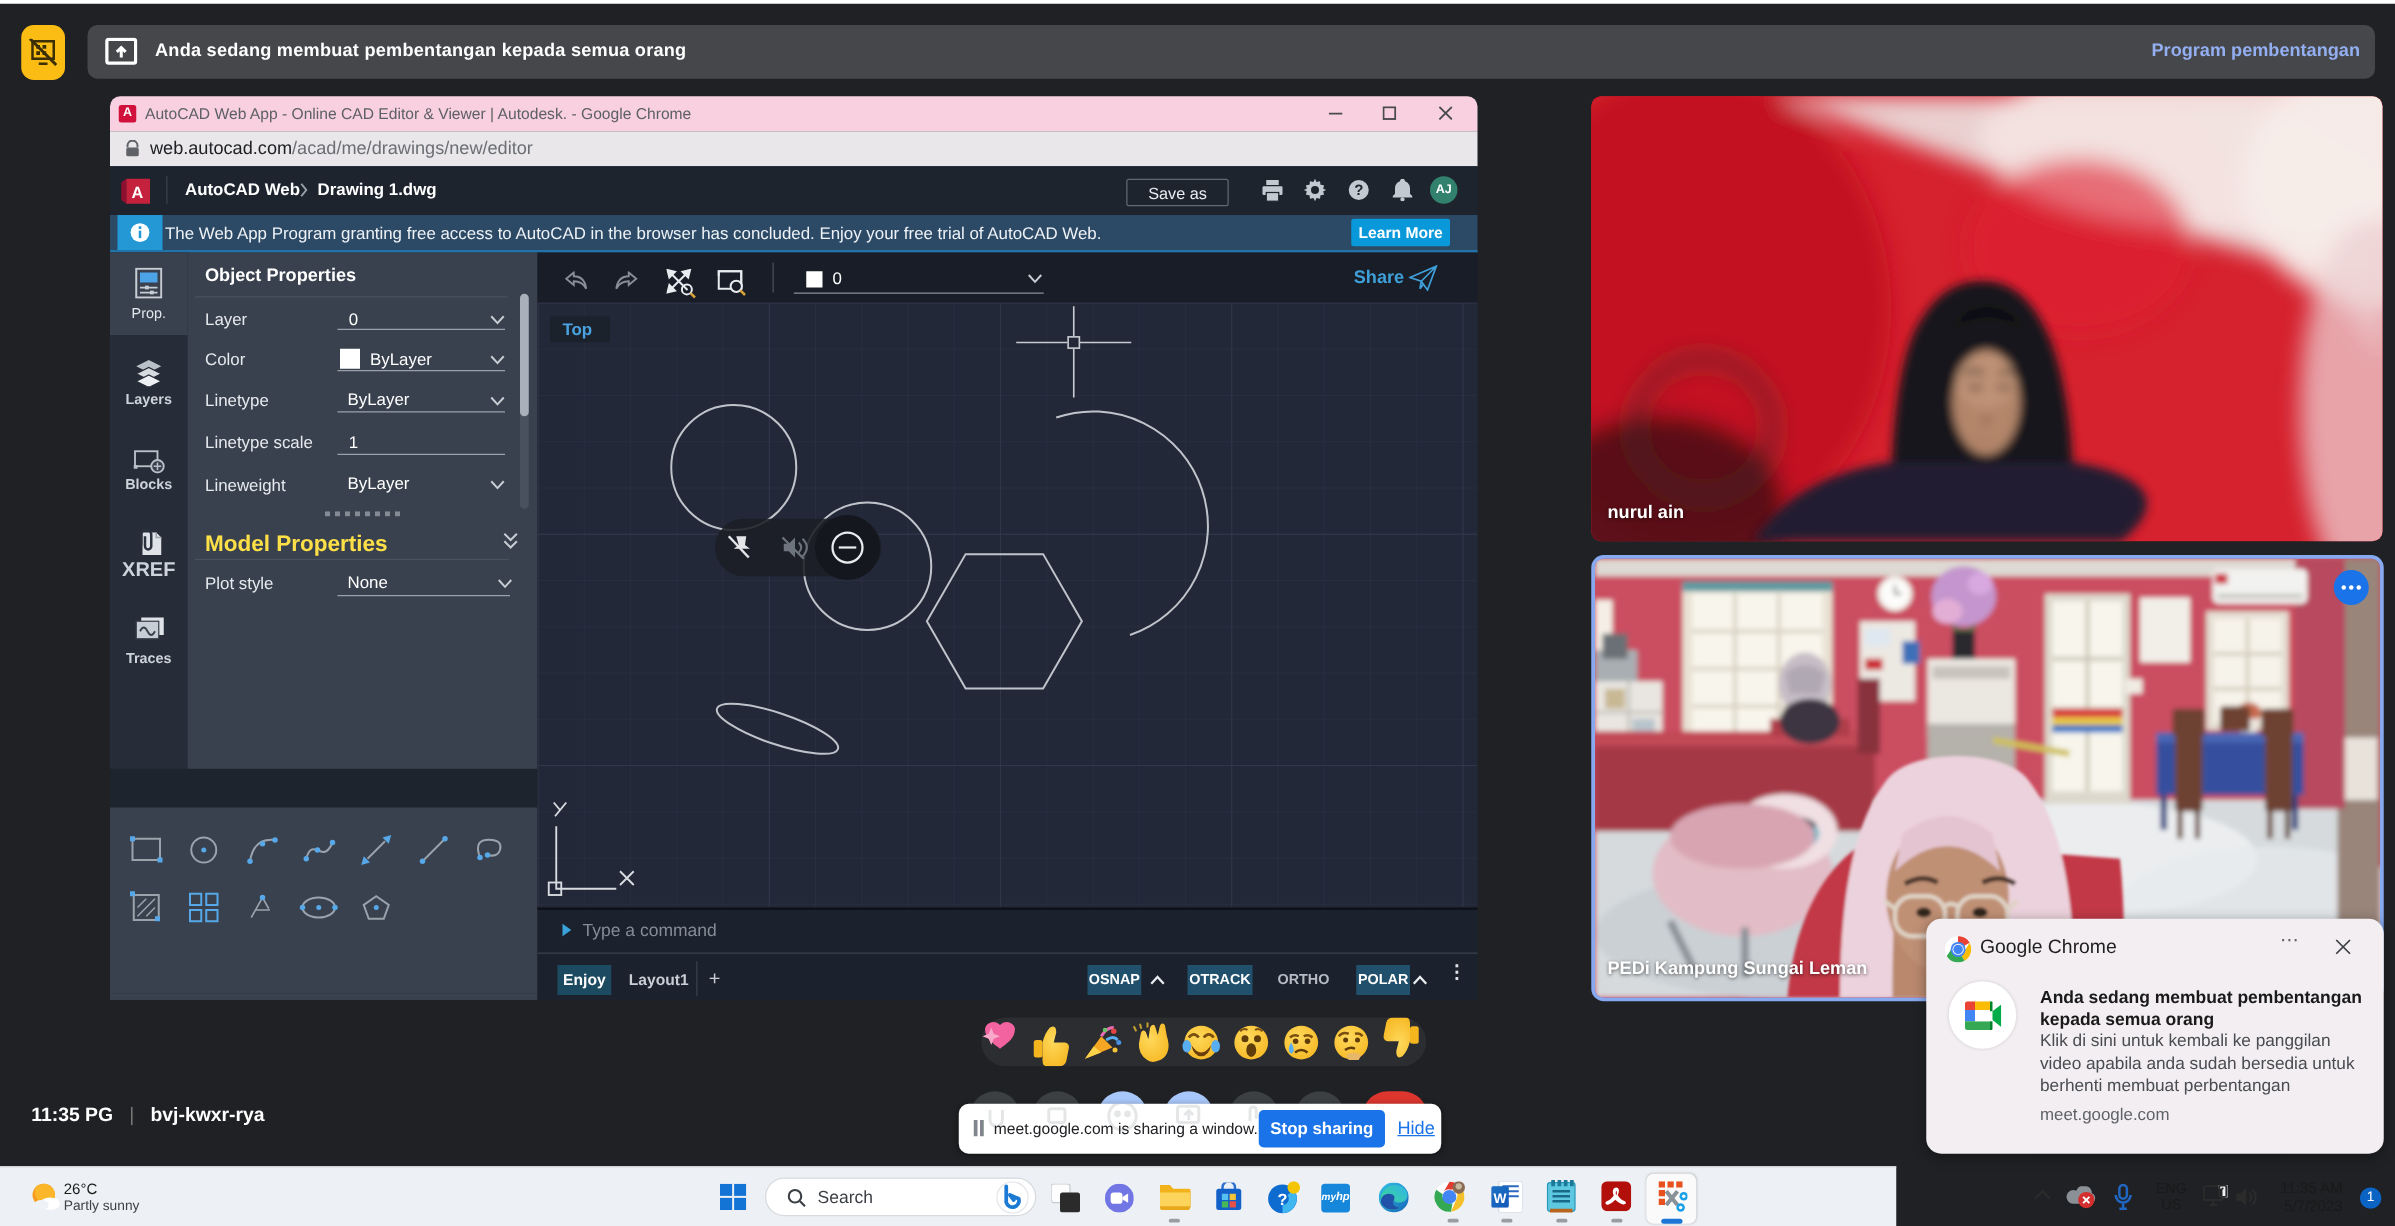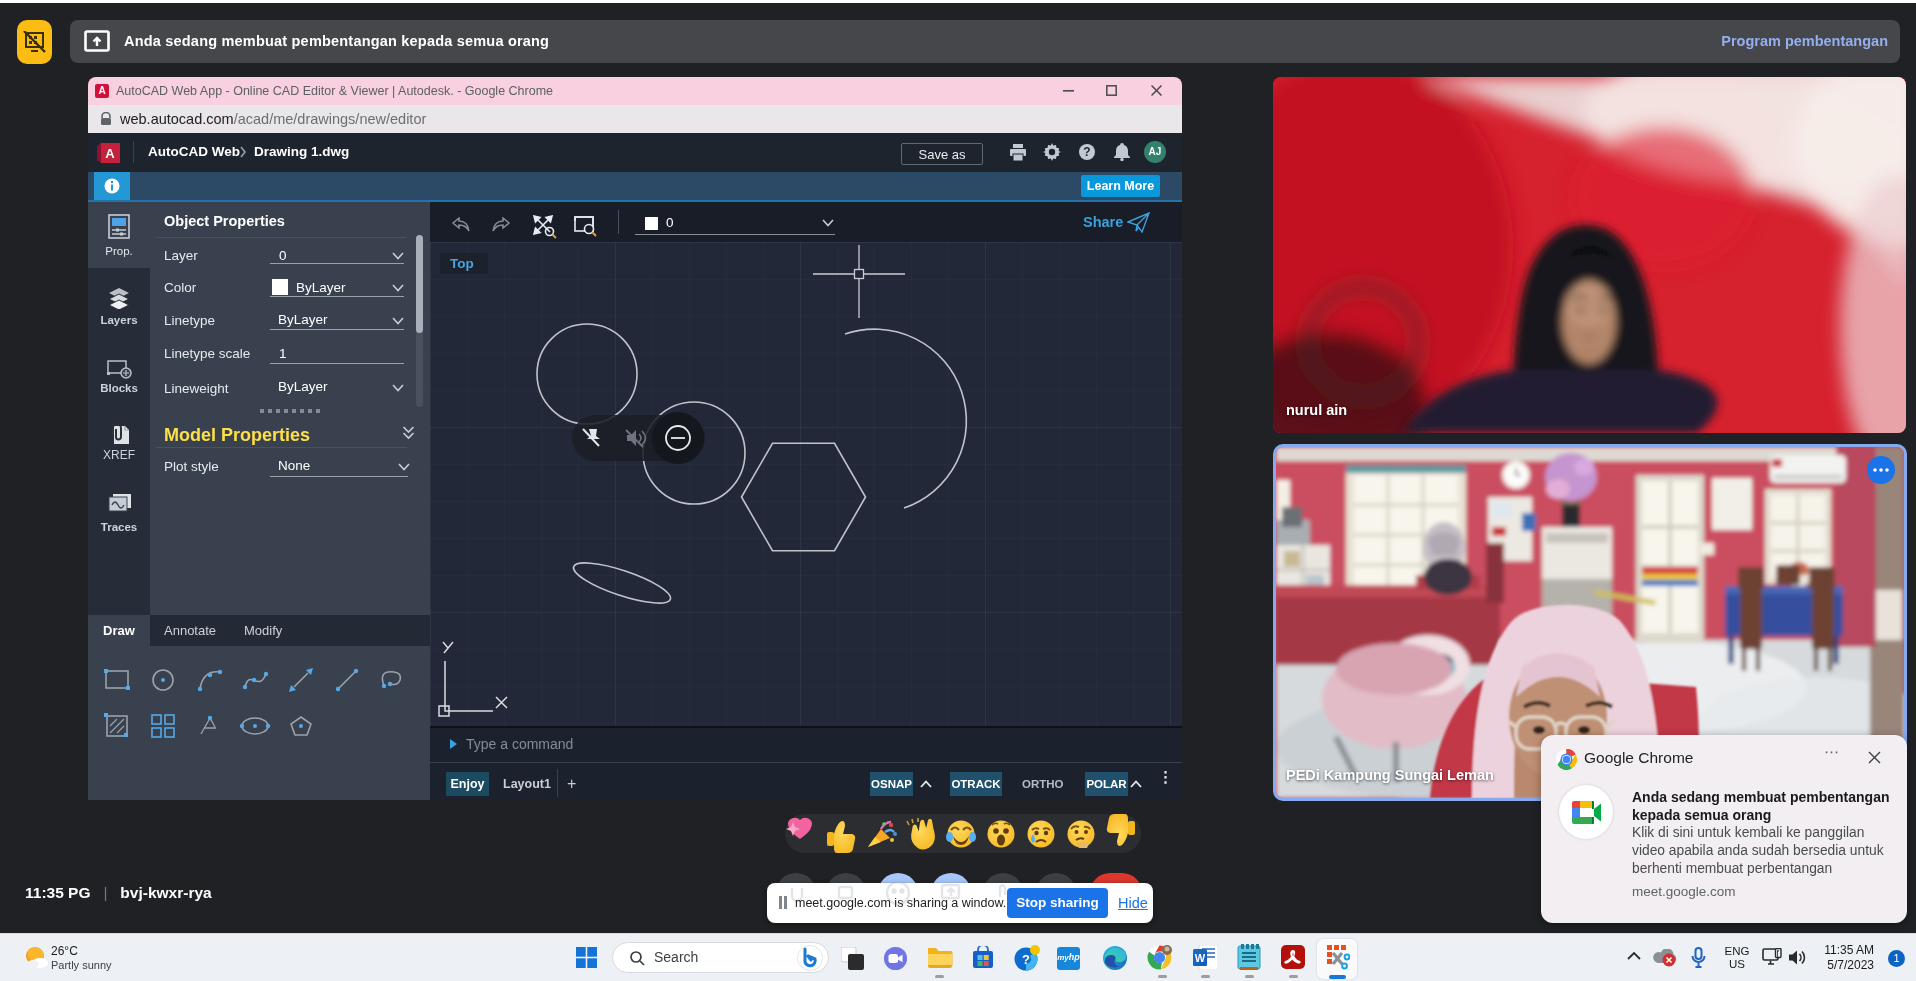--- a/index.html
+++ b/index.html
@@ -35,21 +35,21 @@
 #tile1 { left:1273px; top:77px; width:633px; height:356px; border-radius:8px; overflow:hidden; background:#c81f2b; }
 #tile2 { left:1273px; top:444px; width:634px; height:357px; border-radius:10px; overflow:hidden; background:#c94b5e; border:3px solid #86a9ef; }
 .namelabel { position:absolute; color:#fff; font-size:14.5px; font-weight:bold; text-shadow:0 1px 3px rgba(0,0,0,.6); }
 
 #timecode { left:25px; top:884px; color:#fff; font-size:15.5px; font-weight:bold; }
 #emojibar { left:785px; top:814px; width:356px; height:39px; background:#2b2d31; border-radius:20px; }
 #sharebar { left:767px; top:883px; width:386px; height:40px; background:#fff; border-radius:8px; box-shadow:0 1px 5px rgba(0,0,0,.4); }
 
 #notif { left:1541px; top:735px; width:366px; height:188px; background:#f2eef1; border-radius:12px; box-shadow:0 2px 10px rgba(0,0,0,.35); }
 
-#taskbar { left:0; top:933px; width:1916px; height:48px; background:#edf0f4; border-top:1px solid #d9dbde; }
+#taskbar { left:0; top:933px; width:1517px; height:48px; background:#edf0f4; border-top:1px solid #d9dbde; }
 </style>
 </head>
 <body>
 <div id="stage">
   <div id="topwhite" class="abs"></div>
   <div id="ybtn" class="abs">
       <svg style="position:absolute;left:6px;top:11px" width="23" height="22" viewBox="0 0 23 22">
         <g fill="none" stroke="#3c2f04" stroke-width="2">
           <path d="M3 2 H20 V16 H3 Z"></path>
           <path d="M8 20 h7"></path>
@@ -125,20 +125,21 @@
         </svg>
       <div class="abs" style="left:1056px;top:8px;width:22px;height:22px;border-radius:50%;background:#31816d;color:#fff;font-size:10px;font-weight:bold;text-align:center;line-height:22px">AJ</div>
     </div>
     <div id="infobar" class="abs">
       <div class="abs" style="left:6px;top:0;width:36px;height:28px;background:#2498d5"></div>
       <svg class="abs" style="left:16px;top:6px" width="16" height="16" viewBox="0 0 16 16">
           <circle cx="8" cy="8" r="7.5" fill="#fff"></circle>
           <rect x="7" y="6.5" width="2" height="6" fill="#2498d5"></rect>
           <rect x="7" y="3" width="2" height="2.2" fill="#2498d5"></rect>
         </svg>
+      <div class="abs" style="left:44px;top:7px;font-size:13.5px;color:#eef2f6">The Web App Program granting free access to AutoCAD in the browser has concluded. Enjoy your free trial of AutoCAD Web.</div>
       <div class="abs" style="left:993px;top:3px;width:79px;height:22px;background:#0999da;border-radius:2px;color:#fff;font-size:12.5px;font-weight:bold;text-align:center;line-height:22px">Learn More</div>
     </div>
     <div id="rail" class="abs">
       <div class="abs" style="left:0;top:0;width:62px;height:66px;background:#39414e"></div>
       <svg class="abs" style="left:20px;top:12px" width="22" height="25" viewBox="0 0 22 25">
           <rect x="1" y="1" width="20" height="23" fill="none" stroke="#c8cdd4" stroke-width="1.6"></rect>
           <rect x="4" y="4" width="14" height="8" fill="#4da3e8"></rect>
           <path d="M4 16 h14 M4 20 h14" stroke="#c8cdd4" stroke-width="1.4"></path>
           <rect x="8" y="14.5" width="3" height="3" fill="#c8cdd4"></rect>
           <rect x="12" y="18.5" width="3" height="3" fill="#c8cdd4"></rect>
@@ -155,21 +156,21 @@
           <circle cx="20" cy="16" r="5" fill="#39414e" stroke="#b9c0c8" stroke-width="1.5"></circle>
           <path d="M20 13 v6 M17 16 h6" stroke="#b9c0c8" stroke-width="1.2"></path>
           <rect x="1" y="15" width="3" height="3" fill="#b9c0c8"></rect>
         </svg>
       <div class="abs" style="left:0;top:180px;width:62px;text-align:center;color:#cdd3da;font-size:11.5px;font-weight:bold">Blocks</div>
       <svg class="abs" style="left:20px;top:221px" width="23" height="22" viewBox="0 0 23 22">
           <path d="M6 3 H17 L21 7 V21 H6 Z" fill="#dfe3e8"></path>
           <path d="M17 3 V7 H21" fill="none" stroke="#9aa2ac" stroke-width="1.2"></path>
           <path d="M5 13 v-8 a4 4 0 0 1 8 0 v9 a2.5 2.5 0 0 1 -5 0 v-8" fill="none" stroke="#2a313c" stroke-width="2"></path>
         </svg>
-      <div class="abs" style="left:0;top:246px;width:62px;text-align:center;color:#cdd3da;font-size:12px;font-weight:normal">XREF</div>
+      <div class="abs" style="left:0;top:246px;width:62px;text-align:center;color:#cdd3da;font-size:16px;font-weight:bold">XREF</div>
       <svg class="abs" style="left:20px;top:291px" width="24" height="22" viewBox="0 0 24 22">
           <rect x="5" y="1" width="18" height="14" fill="#dfe3e8"></rect>
           <rect x="1" y="4" width="18" height="14" fill="#c7cdd4" stroke="#39414e" stroke-width="1"></rect>
           <path d="M4 12 q3 -6 6 0 q3 6 6 0" fill="none" stroke="#39414e" stroke-width="1.5"></path>
         </svg>
       <div class="abs" style="left:0;top:319px;width:62px;text-align:center;color:#cdd3da;font-size:11.5px;font-weight:bold">Traces</div>
     </div>
     <div id="panel" class="abs" style="color:#e6eaee;font-size:13.5px">
       <div class="abs" style="left:14px;top:11px;font-size:14.5px;font-weight:bold;color:#fff">Object Properties</div>
       <div class="abs" style="left:6px;top:35px;width:250px;height:1px;background:#4a5260"></div>
@@ -218,25 +219,20 @@
       <svg class="abs" style="left:252px;top:224px" width="13" height="14" viewBox="0 0 13 14">
           <path d="M1.5 1 L6.5 6 L11.5 1 M1.5 7 L6.5 12 L11.5 7" fill="none" stroke="#c8cdd4" stroke-width="1.6"></path>
         </svg>
       <div class="abs" style="left:6px;top:245px;width:251px;height:1px;background:#4a5260"></div>
       <div class="abs" style="left:14px;top:257px">Plot style</div>
       <div class="abs" style="left:128px;top:256px;color:#fff">None</div>
       <div class="abs" style="left:120px;top:274px;width:138px;height:1px;background:#9aa1ab"></div>
       <svg class="abs" style="left:248px;top:261px" width="12" height="8" viewBox="0 0 12 8">
           <path d="M1 1 L6 6.5 L11 1" fill="none" stroke="#c8cdd4" stroke-width="1.6"></path>
         </svg>
-    </div>
-    <div id="tabbar" class="abs">
-      <div class="abs" style="left:0;top:0;width:62px;height:31px;background:#39414e;color:#fff;font-weight:bold;font-size:13px;text-align:center;line-height:31px">Draw</div>
-      <div class="abs" style="left:76px;top:0;color:#ccd1d7;font-size:13px;line-height:31px">Annotate</div>
-      <div class="abs" style="left:156px;top:0;color:#ccd1d7;font-size:13px;line-height:31px">Modify</div>
     </div>
     <div id="iconarea" class="abs">
       <svg width="342" height="149" viewBox="0 0 342 149">
         <g stroke="#9aa2ac" stroke-width="1.6" fill="none">
           <rect x="18" y="25" width="22" height="17"></rect>
           <circle cx="75" cy="34" r="10"></circle>
           <path d="M112 43 Q115 24 132 26"></path>
           <path d="M157 41 C162 22 170 47 178 28"></path>
           <path d="M206 41 L220 27"></path>
           <path d="M250 43 L268 25"></path>

